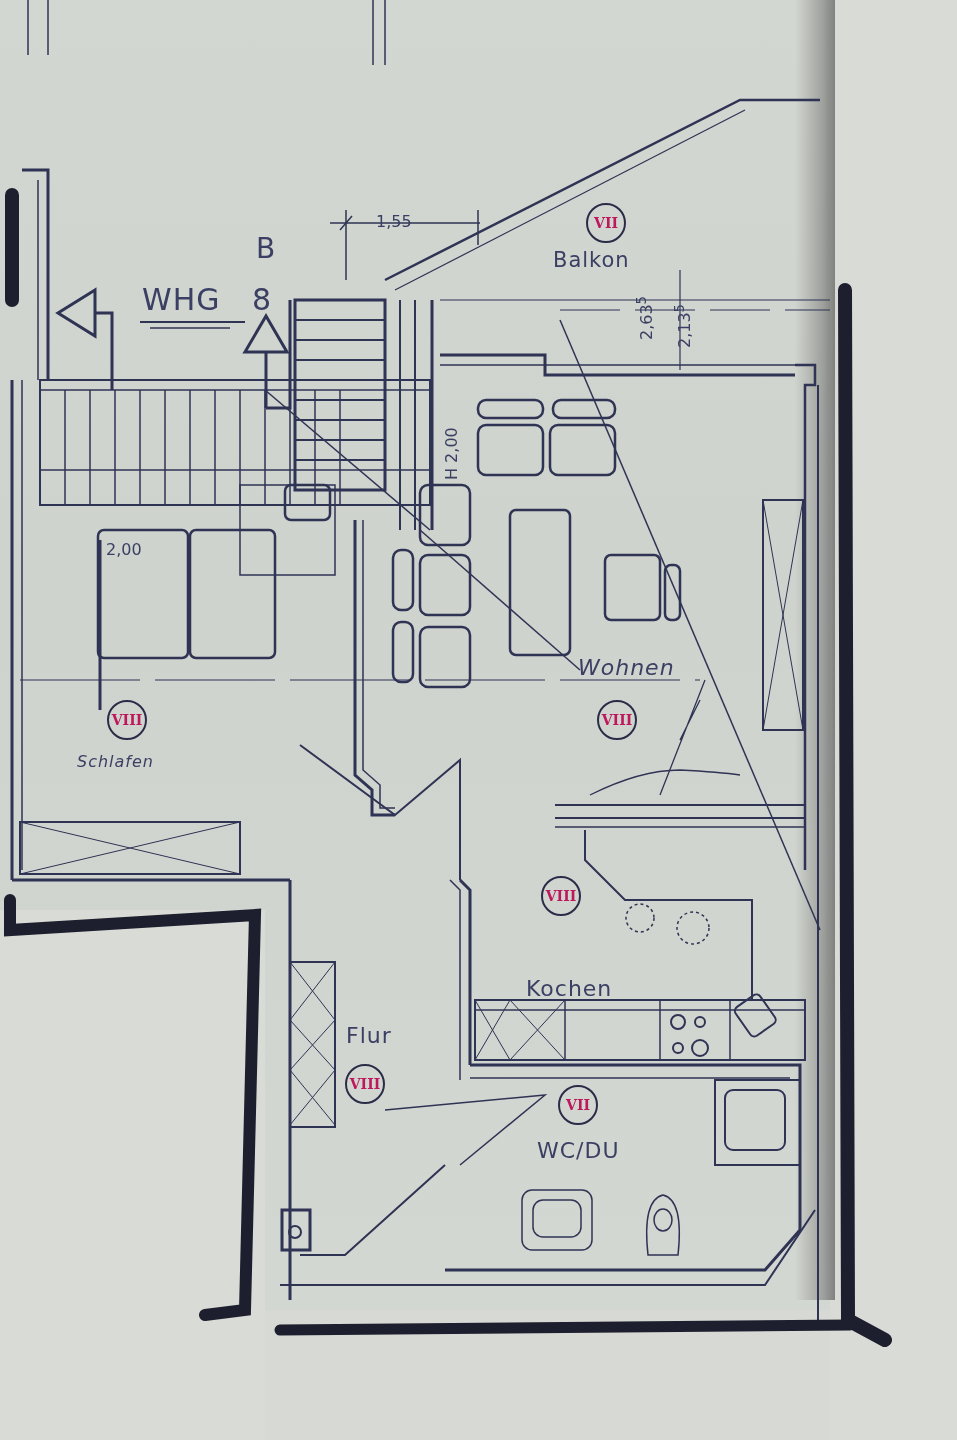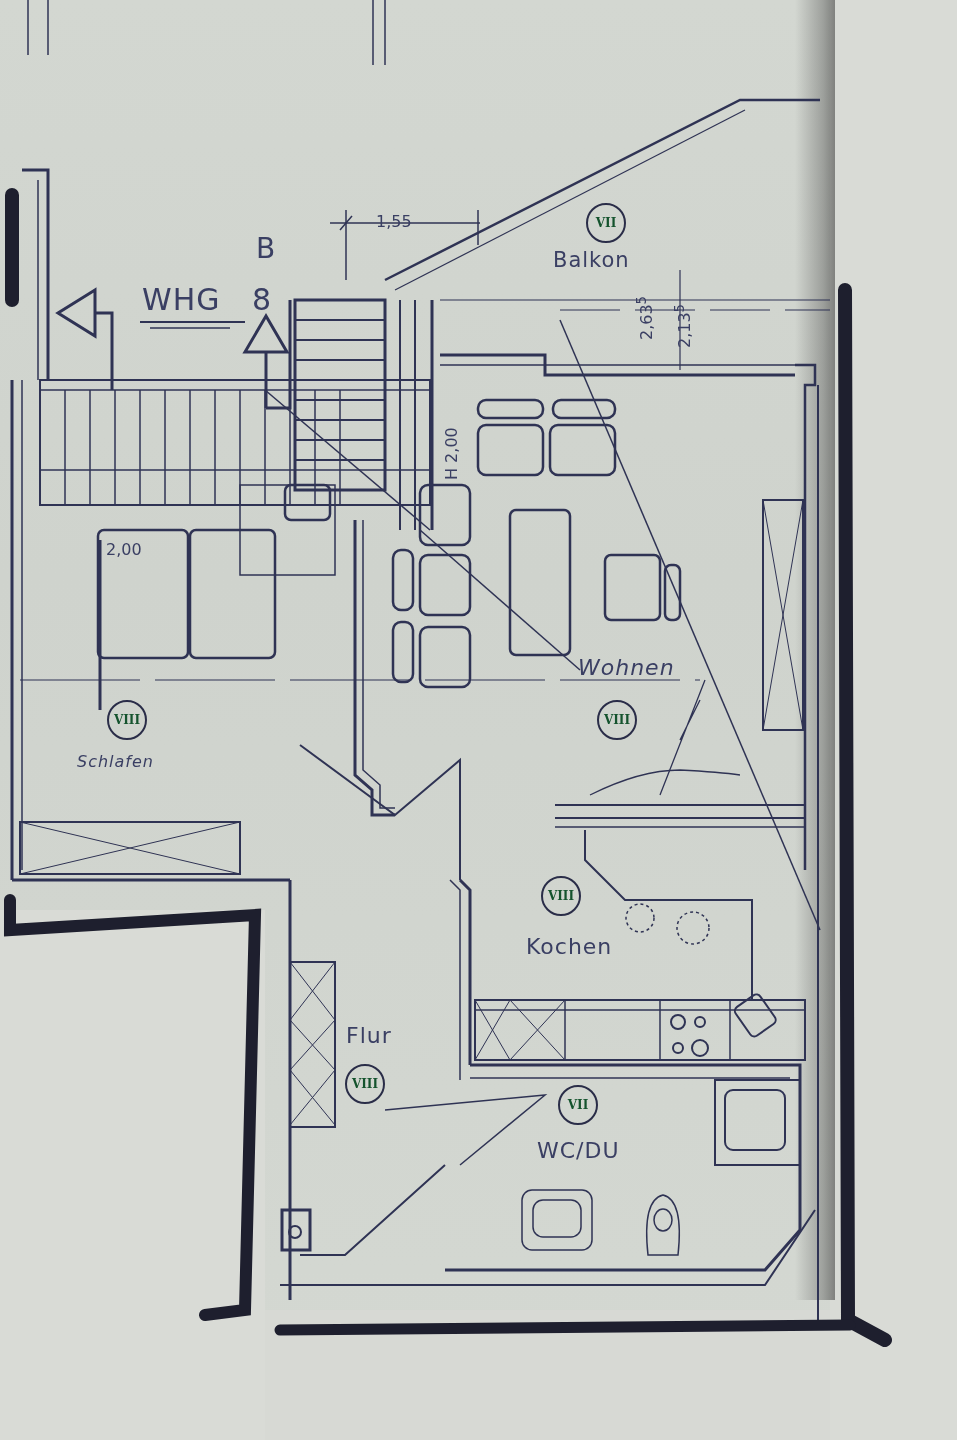--- a/index.html
+++ b/index.html
@@ -30,21 +30,21 @@
     background:#d7d9d4;
   }
   svg.plan { position:absolute; left:0; top:0; }
   .lbl {
     position:absolute; color:#3a3f63; font-family:"DejaVu Sans", sans-serif;
     letter-spacing:1px; white-space:nowrap;
   }
   .roman {
     position:absolute; width:36px; height:36px; border:2px solid #2a2d48;
     border-radius:50%; display:flex; align-items:center; justify-content:center;
-    font-family:"DejaVu Serif", serif; font-weight:bold; font-size:12px; color:#14532d;
+    font-family:"DejaVu Serif", serif; font-weight:bold; font-size:14px; color:#be185d;
     background:transparent;
   }
   .dim {
     position:absolute; color:#3a3f63; font-size:16px; white-space:nowrap;
     font-family:"DejaVu Sans", sans-serif;
   }
 </style>
 </head>
 <body>
 
@@ -250,19 +250,19 @@
 <div class="roman" style="left:586px;top:203px;">VII</div>
 <div class="lbl" style="left:553px;top:248px;font-size:21px;">Balkon</div>
 
 <div class="lbl" style="left:578px;top:655px;font-size:22px;font-style:italic;">Wohnen</div>
 <div class="roman" style="left:597px;top:700px;">VIII</div>
 
 <div class="roman" style="left:107px;top:700px;">VIII</div>
 <div class="lbl" style="left:77px;top:752px;font-size:16px;font-style:italic;">Schlafen</div>
 
 <div class="roman" style="left:541px;top:876px;">VIII</div>
-<div class="lbl" style="left:526px;top:934px;font-size:22px;">Kochen</div>
+<div class="lbl" style="left:526px;top:976px;font-size:22px;">Kochen</div>
 
 <div class="lbl" style="left:346px;top:1016px;font-size:22px;margin-top:7px;">Flur</div>
 <div class="roman" style="left:345px;top:1064px;">VIII</div>
 
 <div class="roman" style="left:558px;top:1085px;">VII</div>
 <div class="lbl" style="left:537px;top:1138px;font-size:22px;text-align:right;">WC/DU</div>
 
 </body></html>

